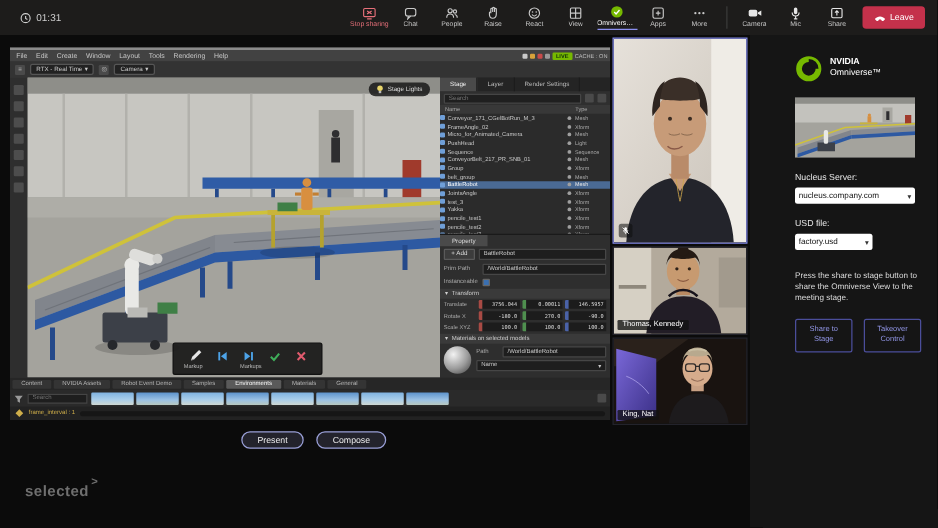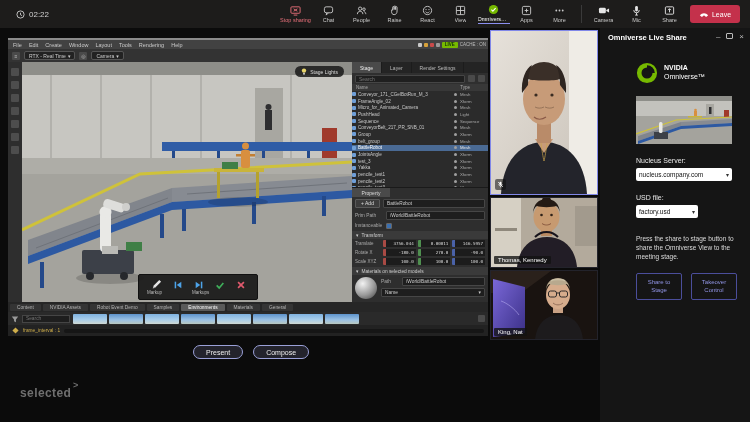--- a/index.html
+++ b/index.html
@@ -124,21 +124,21 @@
 </style>
 </head>
 <body>
 
 <div class="topbar">
   <div class="timer">
     <svg width="9" height="9" viewBox="0 0 10 10">
         <circle cx="5" cy="5" r="4" fill="none" stroke="#cfcfcf" stroke-width="1"></circle>
         <path d="M5 3v2.3l1.6.9" stroke="#cfcfcf" stroke-width="1" fill="none"></path>
       </svg>
-    <span>02:22</span>
+    <span>01:31</span>
   </div>
   <div class="tb-spacer"></div>
 
   <div class="tb-btn red">
     <svg width="11" height="11" viewBox="0 0 12 12">
         <rect x="1" y="2" width="10" height="7" rx="1" fill="none" stroke="#e8707a" stroke-width="1"></rect>
         <path d="M4 4.2l4 2.6M8 4.2l-4 2.6" stroke="#e8707a" stroke-width="1"></path>
         <path d="M4 11h4" stroke="#e8707a" stroke-width="1"></path>
       </svg>
     <span class="lbl">Stop sharing</span>
@@ -742,26 +742,20 @@
     <rect x="57.5" y="20" width="8" height="6" rx="2" fill="none" stroke="#2e2a28" stroke-width="1"></rect>
     <rect x="68.5" y="20" width="8" height="6" rx="2" fill="none" stroke="#2e2a28" stroke-width="1"></rect>
     <path d="M65.5 22h3" stroke="#2e2a28" stroke-width="1"></path>
     <path d="M62 32c3 2.5 7 2.5 10 0" stroke="#96705a" stroke-width="1" fill="none"></path>
     <path d="M60 10c2-2 12-2 14 0" stroke="#cabfa4" stroke-width="1.5" fill="none"></path>
   </svg>
   <span class="name-chip">King, Nat</span>
 </div>
 
 <div class="ls-panel">
-  <div class="ls-header">
-    <span class="ls-title">Omniverse Live Share</span>
-    <span class="ls-hic">–</span>
-    <span class="ls-hic"><span class="popout-box"></span></span>
-    <span class="ls-hic">×</span>
-  </div>
 
   <div class="ls-logo">
     <svg width="22" height="22" viewBox="0 0 24 24">
       <circle cx="12" cy="12" r="8.5" fill="none" stroke="#76b900" stroke-width="5"></circle>
       <path d="M12 3.5A8.5 8.5 0 0120.5 12h-5A3.5 3.5 0 0012 8.5z" fill="#151515"></path>
       <circle cx="12" cy="12" r="3.2" fill="#151515"></circle>
     </svg>
     <div class="ls-brand">
       <div class="b1">NVIDIA</div>
       <div>Omniverse™</div>

